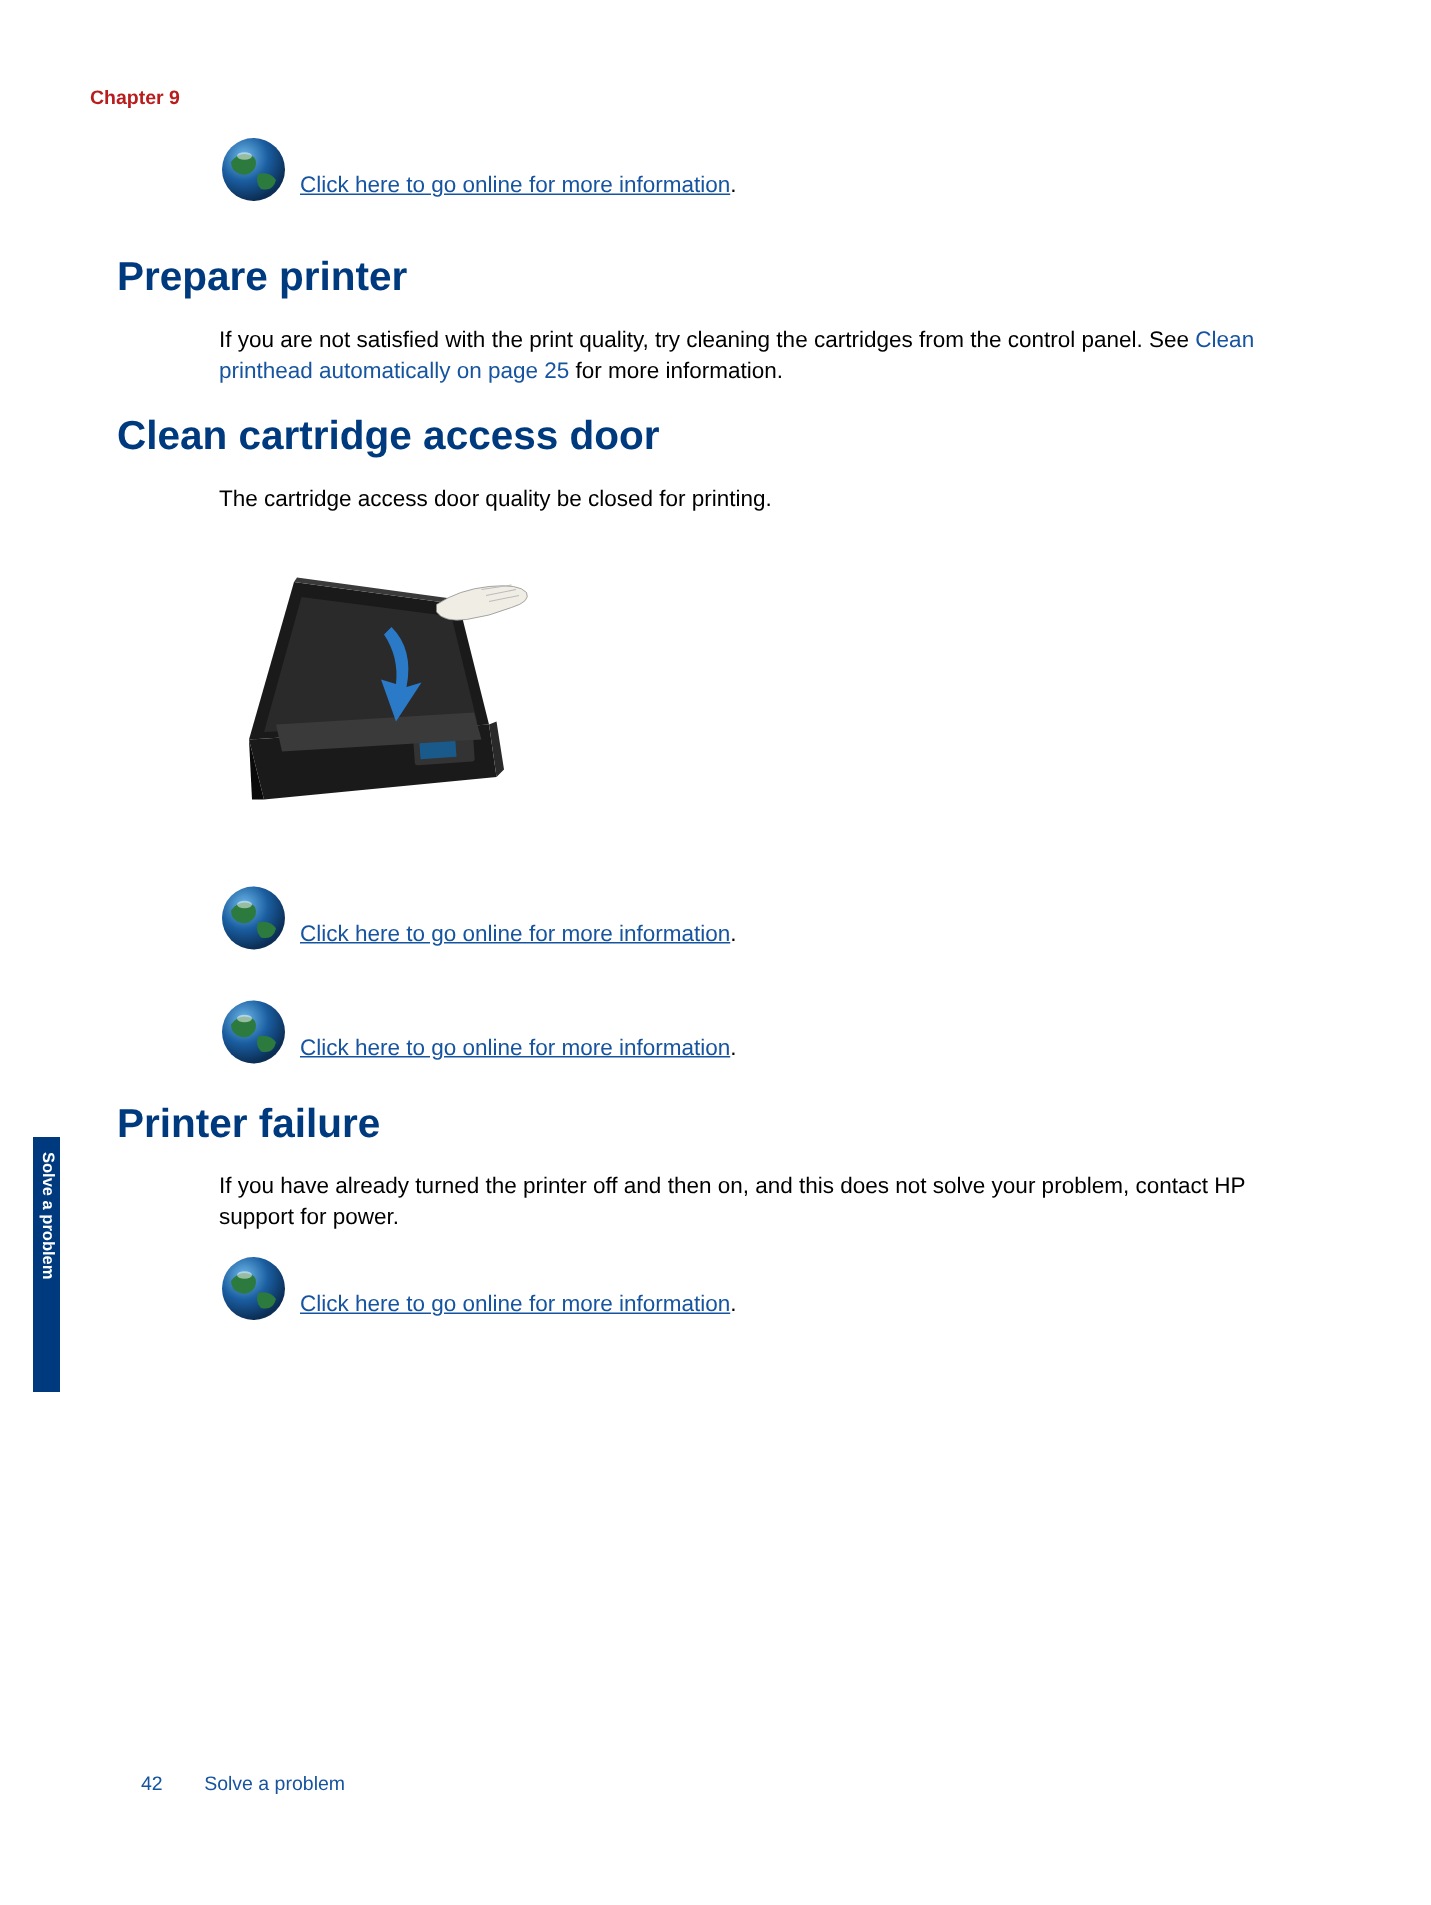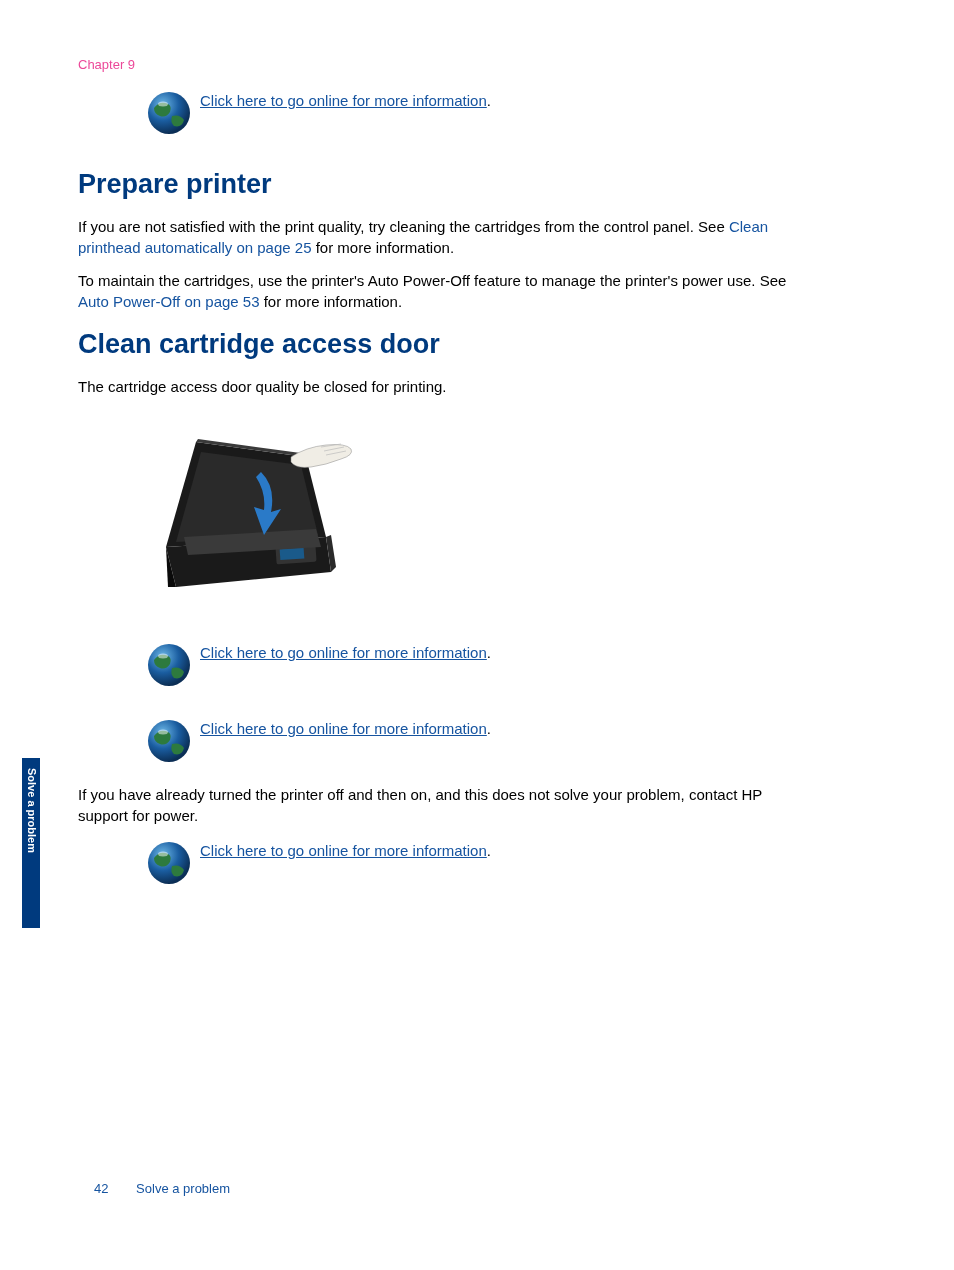--- a/index.html
+++ b/index.html
@@ -26,33 +26,34 @@
       writing-mode: vertical-rl;
       text-orientation: mixed;
       display: flex;
       align-items: center;
       justify-content: flex-start;
       padding-top: 10px;
     }
     .chapter-label {
       position: absolute;
       top: 56px;
-      left: 78px;
-      color: #ec4899;
+      left: 60px;
+      color: #b91c1c;
       font-size: 13px;
+      font-weight: bold;
     }
     .content {
       position: absolute;
       left: 78px;
       top: 90px;
       width: 800px;
     }
     .globe-row {
       display: flex;
-      align-items: flex-start;
+      align-items: flex-end;
       margin-bottom: 30px;
       margin-left: 68px;
     }
     .globe-row.tight { margin-bottom: 20px; }
     .globe-icon {
       width: 46px;
       height: 46px;
       margin-right: 8px;
       flex-shrink: 0;
     }
@@ -64,20 +65,21 @@
       cursor: pointer;
     }
     .period { color: #000; }
     h2.section-heading {
       color: #003a7e;
       font-size: 27px;
       font-weight: bold;
       margin-bottom: 12px;
     }
     .body-block {
+      margin-left: 68px;
       margin-bottom: 14px;
       width: 720px;
     }
     .body-block p { margin-bottom: 12px; }
     .inline-link {
       color: #1654a0;
       cursor: pointer;
     }
     .printer-figure {
       margin-left: 68px;
@@ -124,23 +126,20 @@
     <span class="online-link-wrap">
       <a class="online-link">Click here to go online for more information</a><span class="period">.</span>
     </span>
   </div>
 
   <h2 class="section-heading">Prepare printer</h2>
   <div class="body-block">
     <p>
       <span>If you are not satisfied with the print quality, try cleaning the cartridges from the control panel. See </span><a class="inline-link">Clean printhead automatically on page 25</a><span> for more information.</span>
     </p>
-    <p>
-      <span>To maintain the cartridges, use the printer's Auto Power-Off feature to manage the printer's power use. See </span><a class="inline-link">Auto Power-Off on page 53</a><span> for more information.</span>
-    </p>
   </div>
 
   <h2 class="section-heading">Clean cartridge access door</h2>
   <div class="body-block">
     <p>The cartridge access door quality be closed for printing.</p>
   </div>
 
   <div class="printer-figure">
     <svg viewBox="0 0 210 190">
 
@@ -186,20 +185,21 @@
         <path d="M 8 18 Q 14 10 22 14 Q 26 16 24 22 Q 20 28 14 26 Q 8 24 8 18 Z" fill="#2d7a3e"></path>
         <path d="M 26 26 Q 34 24 38 30 Q 36 38 28 36 Q 24 32 26 26 Z" fill="#2d7a3e"></path>
         <ellipse cx="17" cy="14" rx="5" ry="2.5" fill="#ffffff" opacity="0.5"></ellipse>
       </svg>
     </span>
     <span class="online-link-wrap">
       <a class="online-link">Click here to go online for more information</a><span class="period">.</span>
     </span>
   </div>
 
+  <h2 class="section-heading">Printer failure</h2>
   <div class="body-block">
     <p>If you have already turned the printer off and then on, and this does not solve your problem, contact HP support for power.</p>
   </div>
 
   <div class="globe-row tight">
     <span class="globe-icon">
       <svg viewBox="0 0 46 46">
         <circle cx="23" cy="23" r="21" fill="url(#g1)"></circle>
         <path d="M 8 18 Q 14 10 22 14 Q 26 16 24 22 Q 20 28 14 26 Q 8 24 8 18 Z" fill="#2d7a3e"></path>
         <path d="M 26 26 Q 34 24 38 30 Q 36 38 28 36 Q 24 32 26 26 Z" fill="#2d7a3e"></path>

